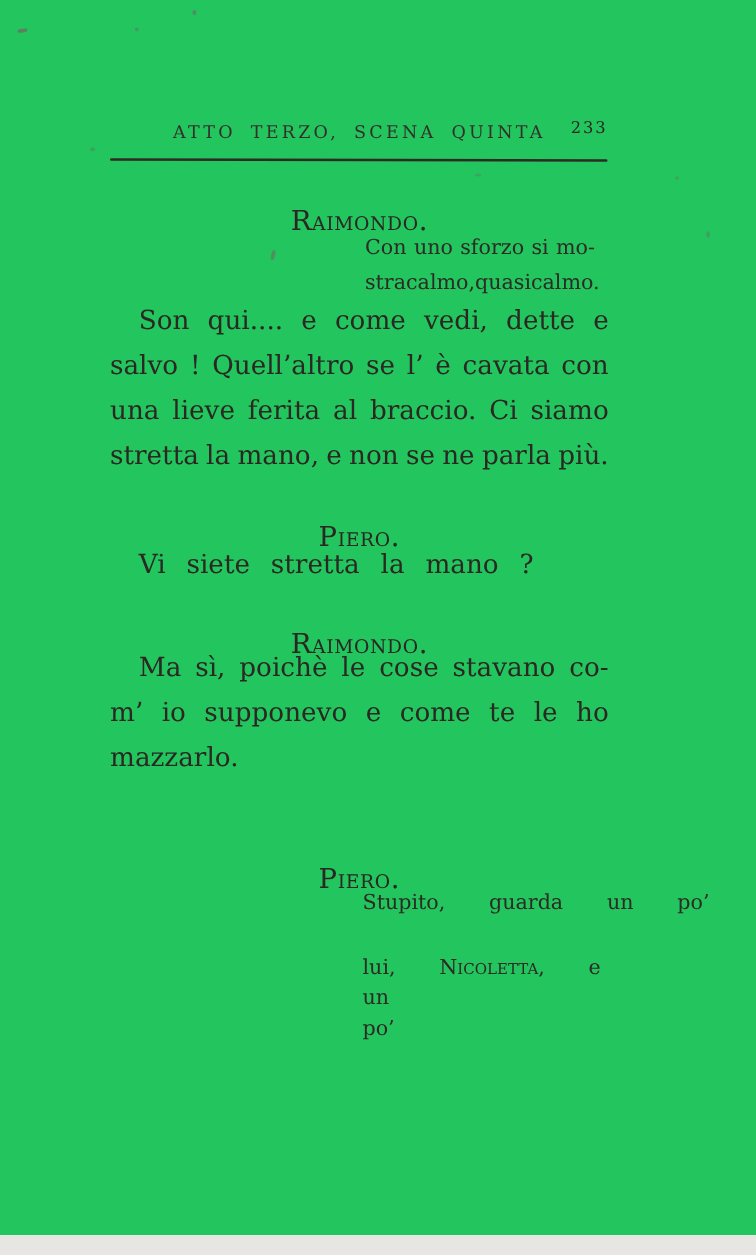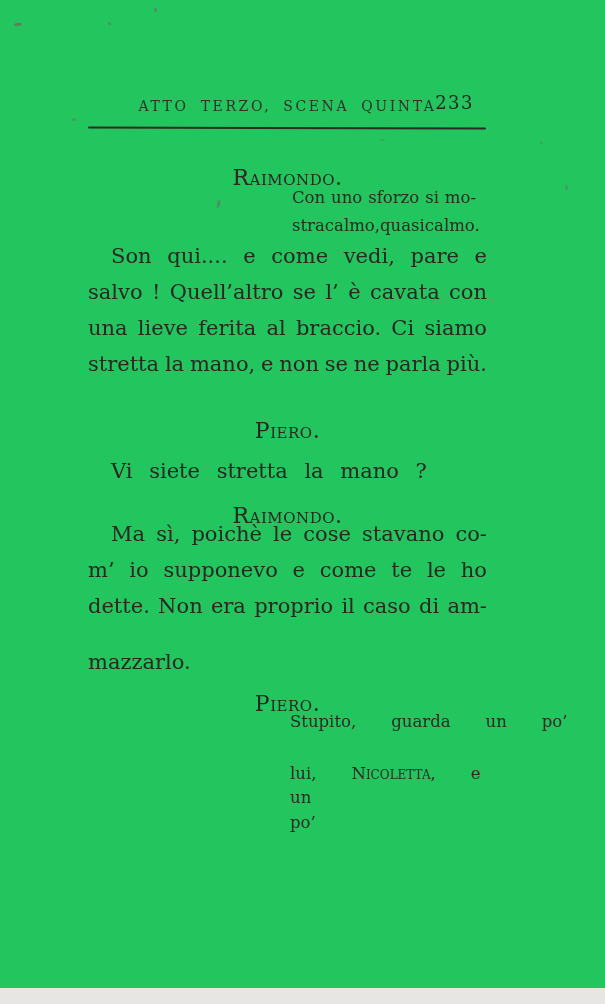--- a/index.html
+++ b/index.html
@@ -14,22 +14,22 @@
   .abs{position:absolute;}
   
   .hdr{left:88px;top:94px;width:399px;height:24px;}
   .hdr .title{
     display:block;text-align:center;
     font-size:14px;line-height:24px;
     letter-spacing:2.6px;word-spacing:5px;
     color:#34302a;white-space:nowrap;
   }
   .hdr .num{
-    position:absolute;right:13px;top:-3px;
-    font-size:18px;line-height:24px;letter-spacing:1.5px;
+    position:absolute;right:1px;top:-3px;
+    font-size:13px;line-height:24px;letter-spacing:1.5px;
   }
   .rule{
     left:88px;top:127px;width:398px;height:2px;
     background:#2e2a24;border-radius:1px;
     transform:rotate(0.12deg);
   }
   
   .speaker{
     left:88px;width:399px;text-align:center;
     font-variant:small-caps;
@@ -39,21 +39,21 @@
   
   .dir{width:184px;font-size:16.5px;color:#2e2a24;}
   .dir .dl{height:28px;line-height:28px;}
   .dir2 .dl{height:24.5px;line-height:24.5px;gap:35px;}
   
   .para{left:88px;width:399px;font-size:21px;}
   .pl{height:36px;line-height:36px;}
   
   .j{display:flex;justify-content:space-between;align-items:flex-end;}
   .jf{display:flex;justify-content:flex-start;align-items:baseline;}
-  .left{text-align:left;white-space:nowrap;margin-top:20px;}
+  .left{text-align:left;white-space:nowrap;}
   .indent{padding-left:23px;}
   .single{white-space:nowrap;word-spacing:10px;}
   .sc{font-variant:small-caps;margin-top:27px;}
   
   .speck{position:absolute;background:#6f6a63;border-radius:45%;}
 </style>
 </head>
 <body>
 
 <div class="page">
@@ -82,21 +82,21 @@
       </div>
   </div>
 
   <div class="abs para" style="top:238px">
     <div class="pl j indent">
         <span>Son</span>
         <span>qui....</span>
         <span>e</span>
         <span>come</span>
         <span>vedi,</span>
-        <span>pare</span>
+        <span>dette</span>
         <span>e</span>
       </div>
     <div class="pl j">
         <span>salvo</span>
         <span>!</span>
         <span>Quell’altro</span>
         <span>se</span>
         <span>l’</span>
         <span>è</span>
         <span>cavata</span>
@@ -145,30 +145,20 @@
     <div class="pl j">
         <span>m’</span>
         <span>io</span>
         <span>supponevo</span>
         <span>e</span>
         <span>come</span>
         <span>te</span>
         <span>le</span>
         <span>ho</span>
       </div>
-    <div class="pl j">
-        <span>dette.</span>
-        <span>Non</span>
-        <span>era</span>
-        <span>proprio</span>
-        <span>il</span>
-        <span>caso</span>
-        <span>di</span>
-        <span>am-</span>
-      </div>
     <div class="pl left">mazzarlo.</div>
   </div>
 
   <div class="abs speaker" style="top:672px">Piero.</div>
 
   <div class="abs dir dir2" style="left:290px;top:710px">
     <div class="dl j">
         <span>Stupito,</span>
         <span>guarda</span>
         <span>un</span>

